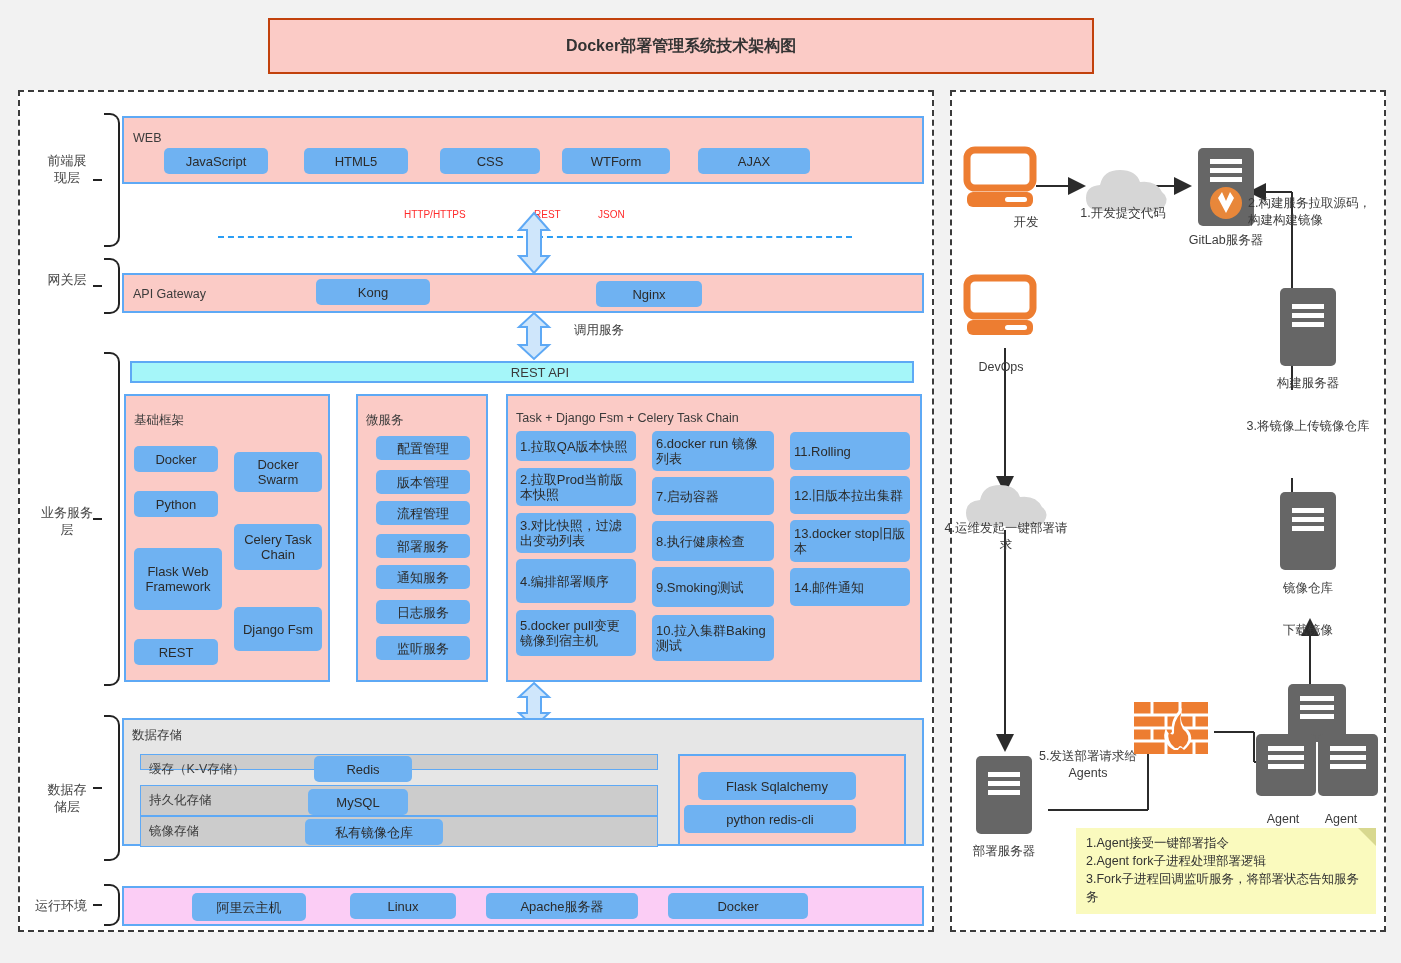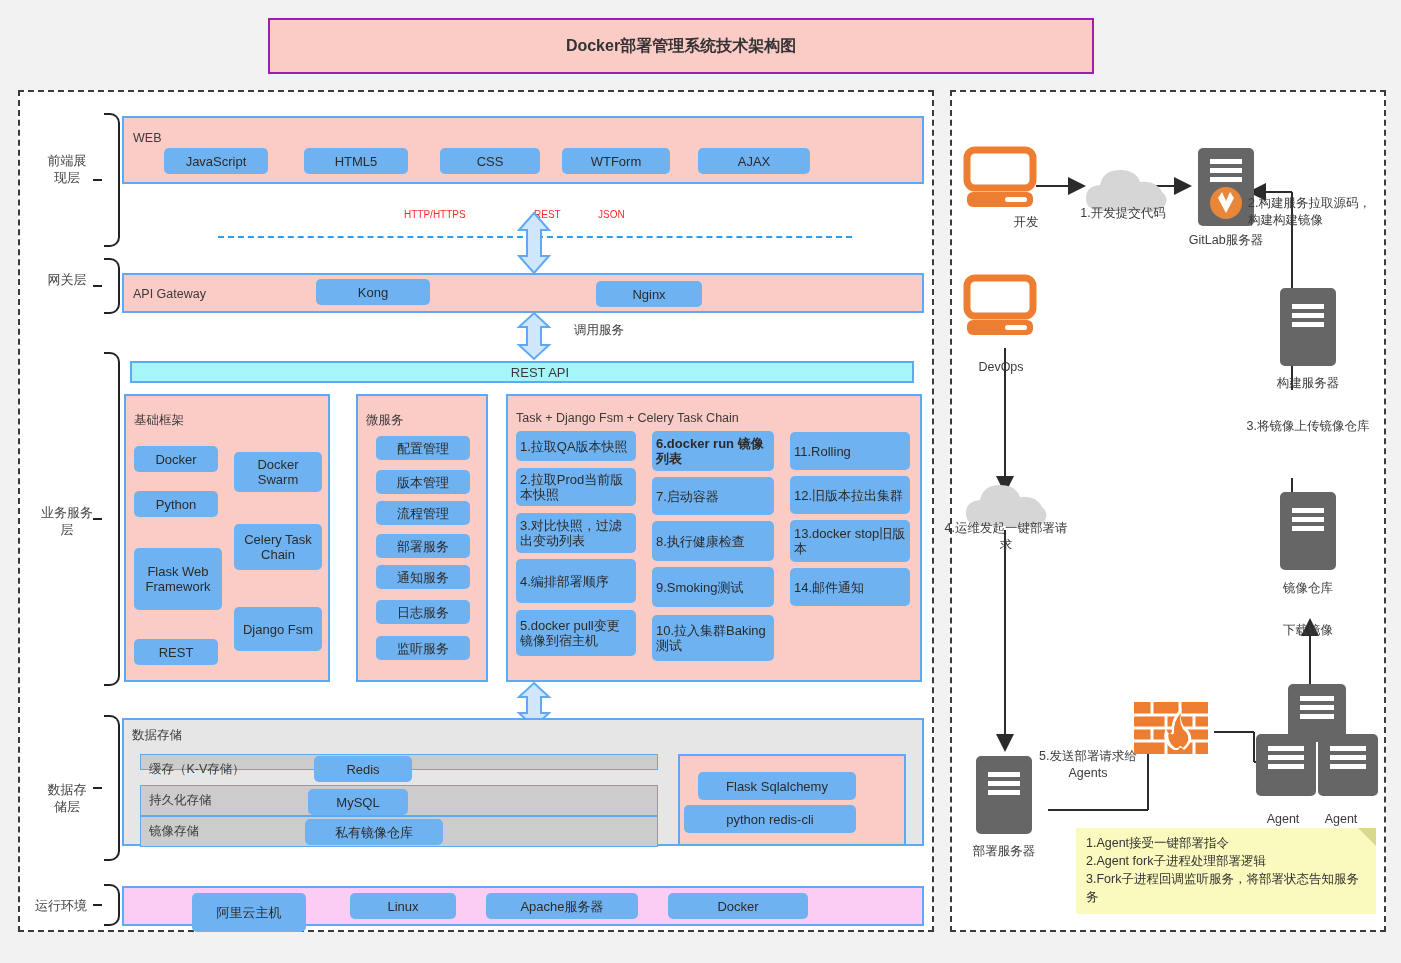--- a/index.html
+++ b/index.html
@@ -7,21 +7,21 @@
   body {
     width:1401px; height:963px;
     background:#f2f2f2;
     font-family:"Liberation Sans", sans-serif;
     position:relative;
     overflow:hidden;
     color:#3b3b3b;
   }
   .title-bar{
     position:absolute; left:268px; top:18px; width:826px; height:56px;
-    background:#fbcbc6; border:2px solid #a21caf;
+    background:#fbcbc6; border:2px solid #c2410c;
     display:flex; align-items:center; justify-content:center;
     font-size:16px; font-weight:bold; color:#333;
   }
 
   
   .panel{ position:absolute; border:2px dashed #3b3b3b; background:#fff; }
   #left-panel { left:18px;  top:90px; width:916px; height:842px; }
   #right-panel{ left:950px; top:90px; width:436px; height:842px; }
 
   
@@ -178,21 +178,21 @@
 
 <div class="pinkbox" style="left:506px;top:394px;width:416px;height:288px;"></div>
 <div class="sect-title" style="left:516px;top:411px;">Task + Django Fsm + Celery Task Chain</div>
 
 <div class="bluebtn left" style="left:516px;top:431px;width:120px;height:30px;">1.拉取QA版本快照</div>
 <div class="bluebtn left" style="left:516px;top:468px;width:120px;height:38px;">2.拉取Prod当前版本快照</div>
 <div class="bluebtn left" style="left:516px;top:513px;width:120px;height:40px;">3.对比快照，过滤出变动列表</div>
 <div class="bluebtn left" style="left:516px;top:559px;width:120px;height:44px;">4.编排部署顺序</div>
 <div class="bluebtn left" style="left:516px;top:610px;width:120px;height:46px;">5.docker pull变更镜像到宿主机</div>
 
-<div class="bluebtn left" style="left:652px;top:431px;width:122px;height:40px;font-weight:bold;">6.docker run 镜像列表</div>
+<div class="bluebtn left" style="left:652px;top:431px;width:122px;height:40px;">6.docker run 镜像列表</div>
 <div class="bluebtn left" style="left:652px;top:477px;width:122px;height:38px;">7.启动容器</div>
 <div class="bluebtn left" style="left:652px;top:521px;width:122px;height:40px;">8.执行健康检查</div>
 <div class="bluebtn left" style="left:652px;top:567px;width:122px;height:40px;">9.Smoking测试</div>
 <div class="bluebtn left" style="left:652px;top:615px;width:122px;height:46px;">10.拉入集群Baking测试</div>
 
 <div class="bluebtn left" style="left:790px;top:432px;width:120px;height:38px;">11.Rolling</div>
 <div class="bluebtn left" style="left:790px;top:476px;width:120px;height:38px;">12.旧版本拉出集群</div>
 <div class="bluebtn left" style="left:790px;top:520px;width:120px;height:42px;">13.docker stop旧版本</div>
 <div class="bluebtn left" style="left:790px;top:568px;width:120px;height:38px;">14.邮件通知</div>
 
@@ -218,21 +218,21 @@
 <div class="rowgray" style="left:140px;top:816px;width:518px;height:31px;">
   <span>镜像存储</span>
 </div>
 <div class="bluebtn" style="left:305px;top:819px;width:138px;height:26px;">私有镜像仓库</div>
 
 <div class="pinkbox" style="left:678px;top:754px;width:228px;height:92px;"></div>
 <div class="bluebtn" style="left:698px;top:772px;width:158px;height:28px;">Flask Sqlalchemy</div>
 <div class="bluebtn" style="left:684px;top:805px;width:172px;height:28px;">python redis-cli</div>
 
 <div class="violetbox" style="left:122px;top:886px;width:802px;height:40px;"></div>
-<div class="bluebtn" style="left:192px;top:893px;width:114px;height:39px;text-align:center;">阿里云主机</div>
+<div class="bluebtn" style="left:192px;top:893px;width:114px;height:28px;text-align:center;">阿里云主机</div>
 <div class="bluebtn" style="left:350px;top:893px;width:106px;height:26px;">Linux</div>
 <div class="bluebtn" style="left:486px;top:893px;width:152px;height:26px;">Apache服务器</div>
 <div class="bluebtn" style="left:668px;top:893px;width:140px;height:26px;">Docker</div>
 
 <div class="panel" id="right-panel"></div>
 
 <svg class="ricon" style="left:950px;top:90px;" width="436" height="842">
   <defs>
     <marker id="ah" markerWidth="9" markerHeight="9" refX="7" refY="4.5" orient="auto">
       <polygon points="0,0 9,4.5 0,9" fill="#2b2b2b"></polygon>

